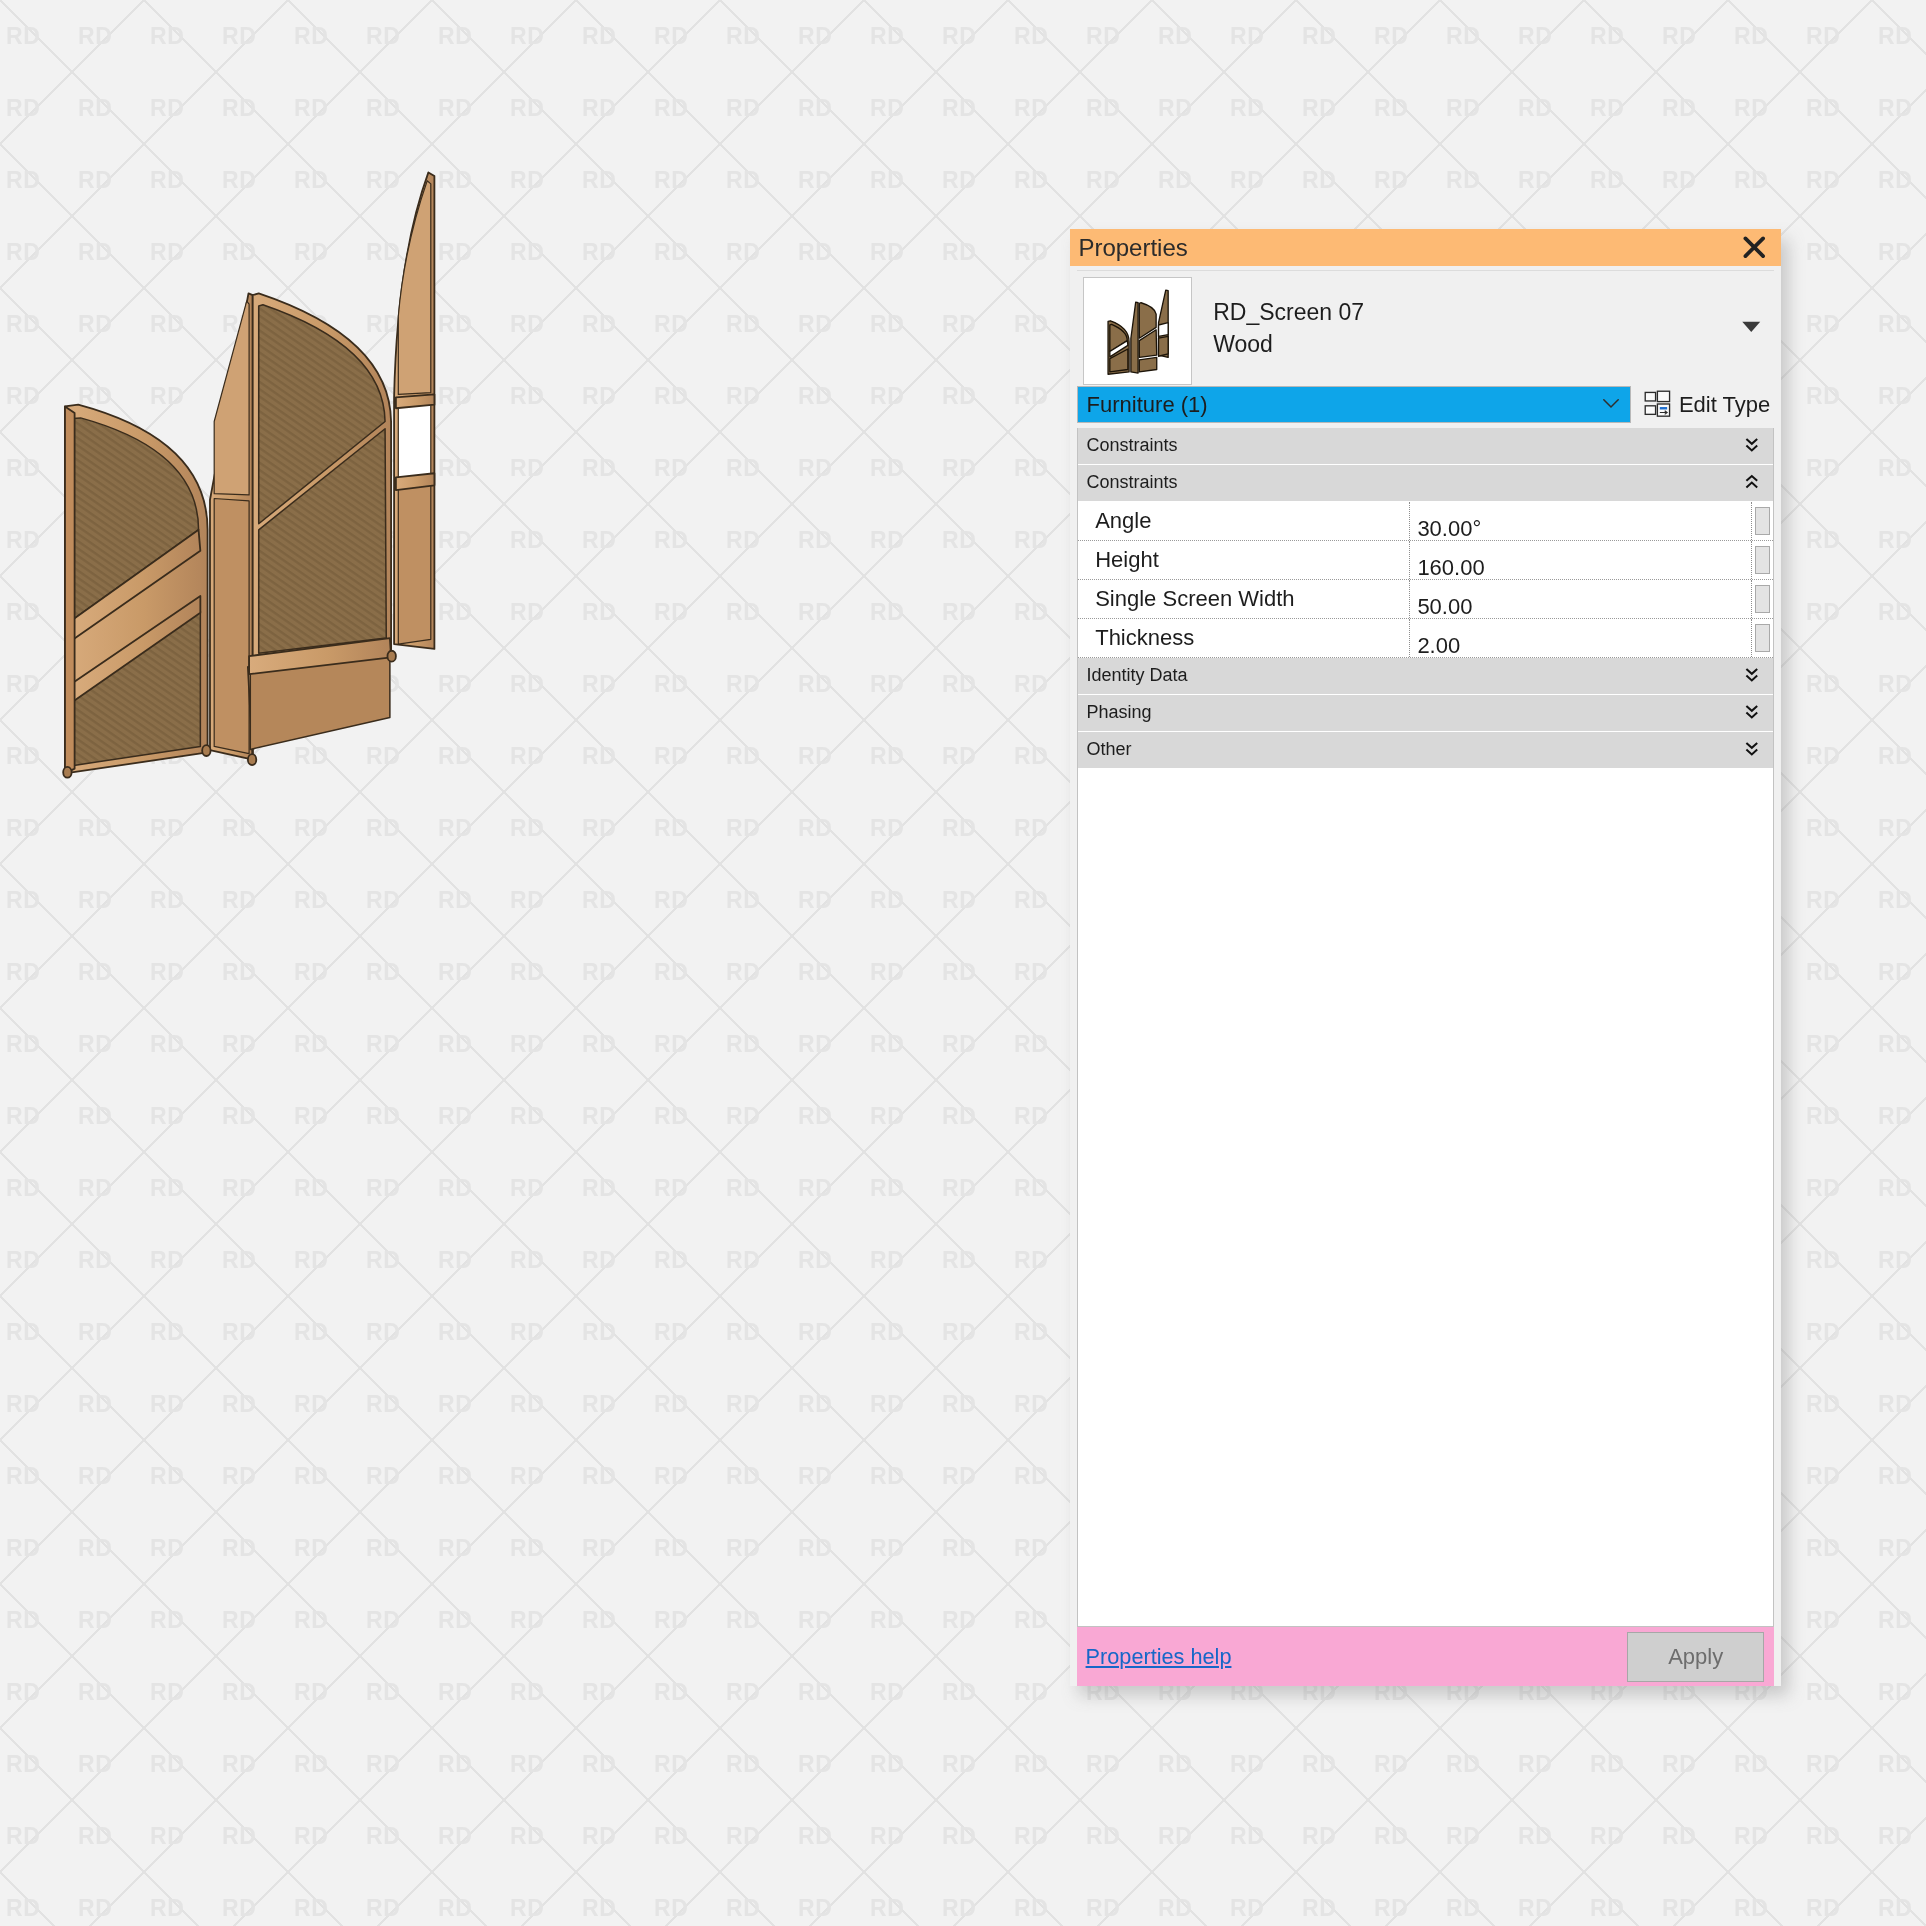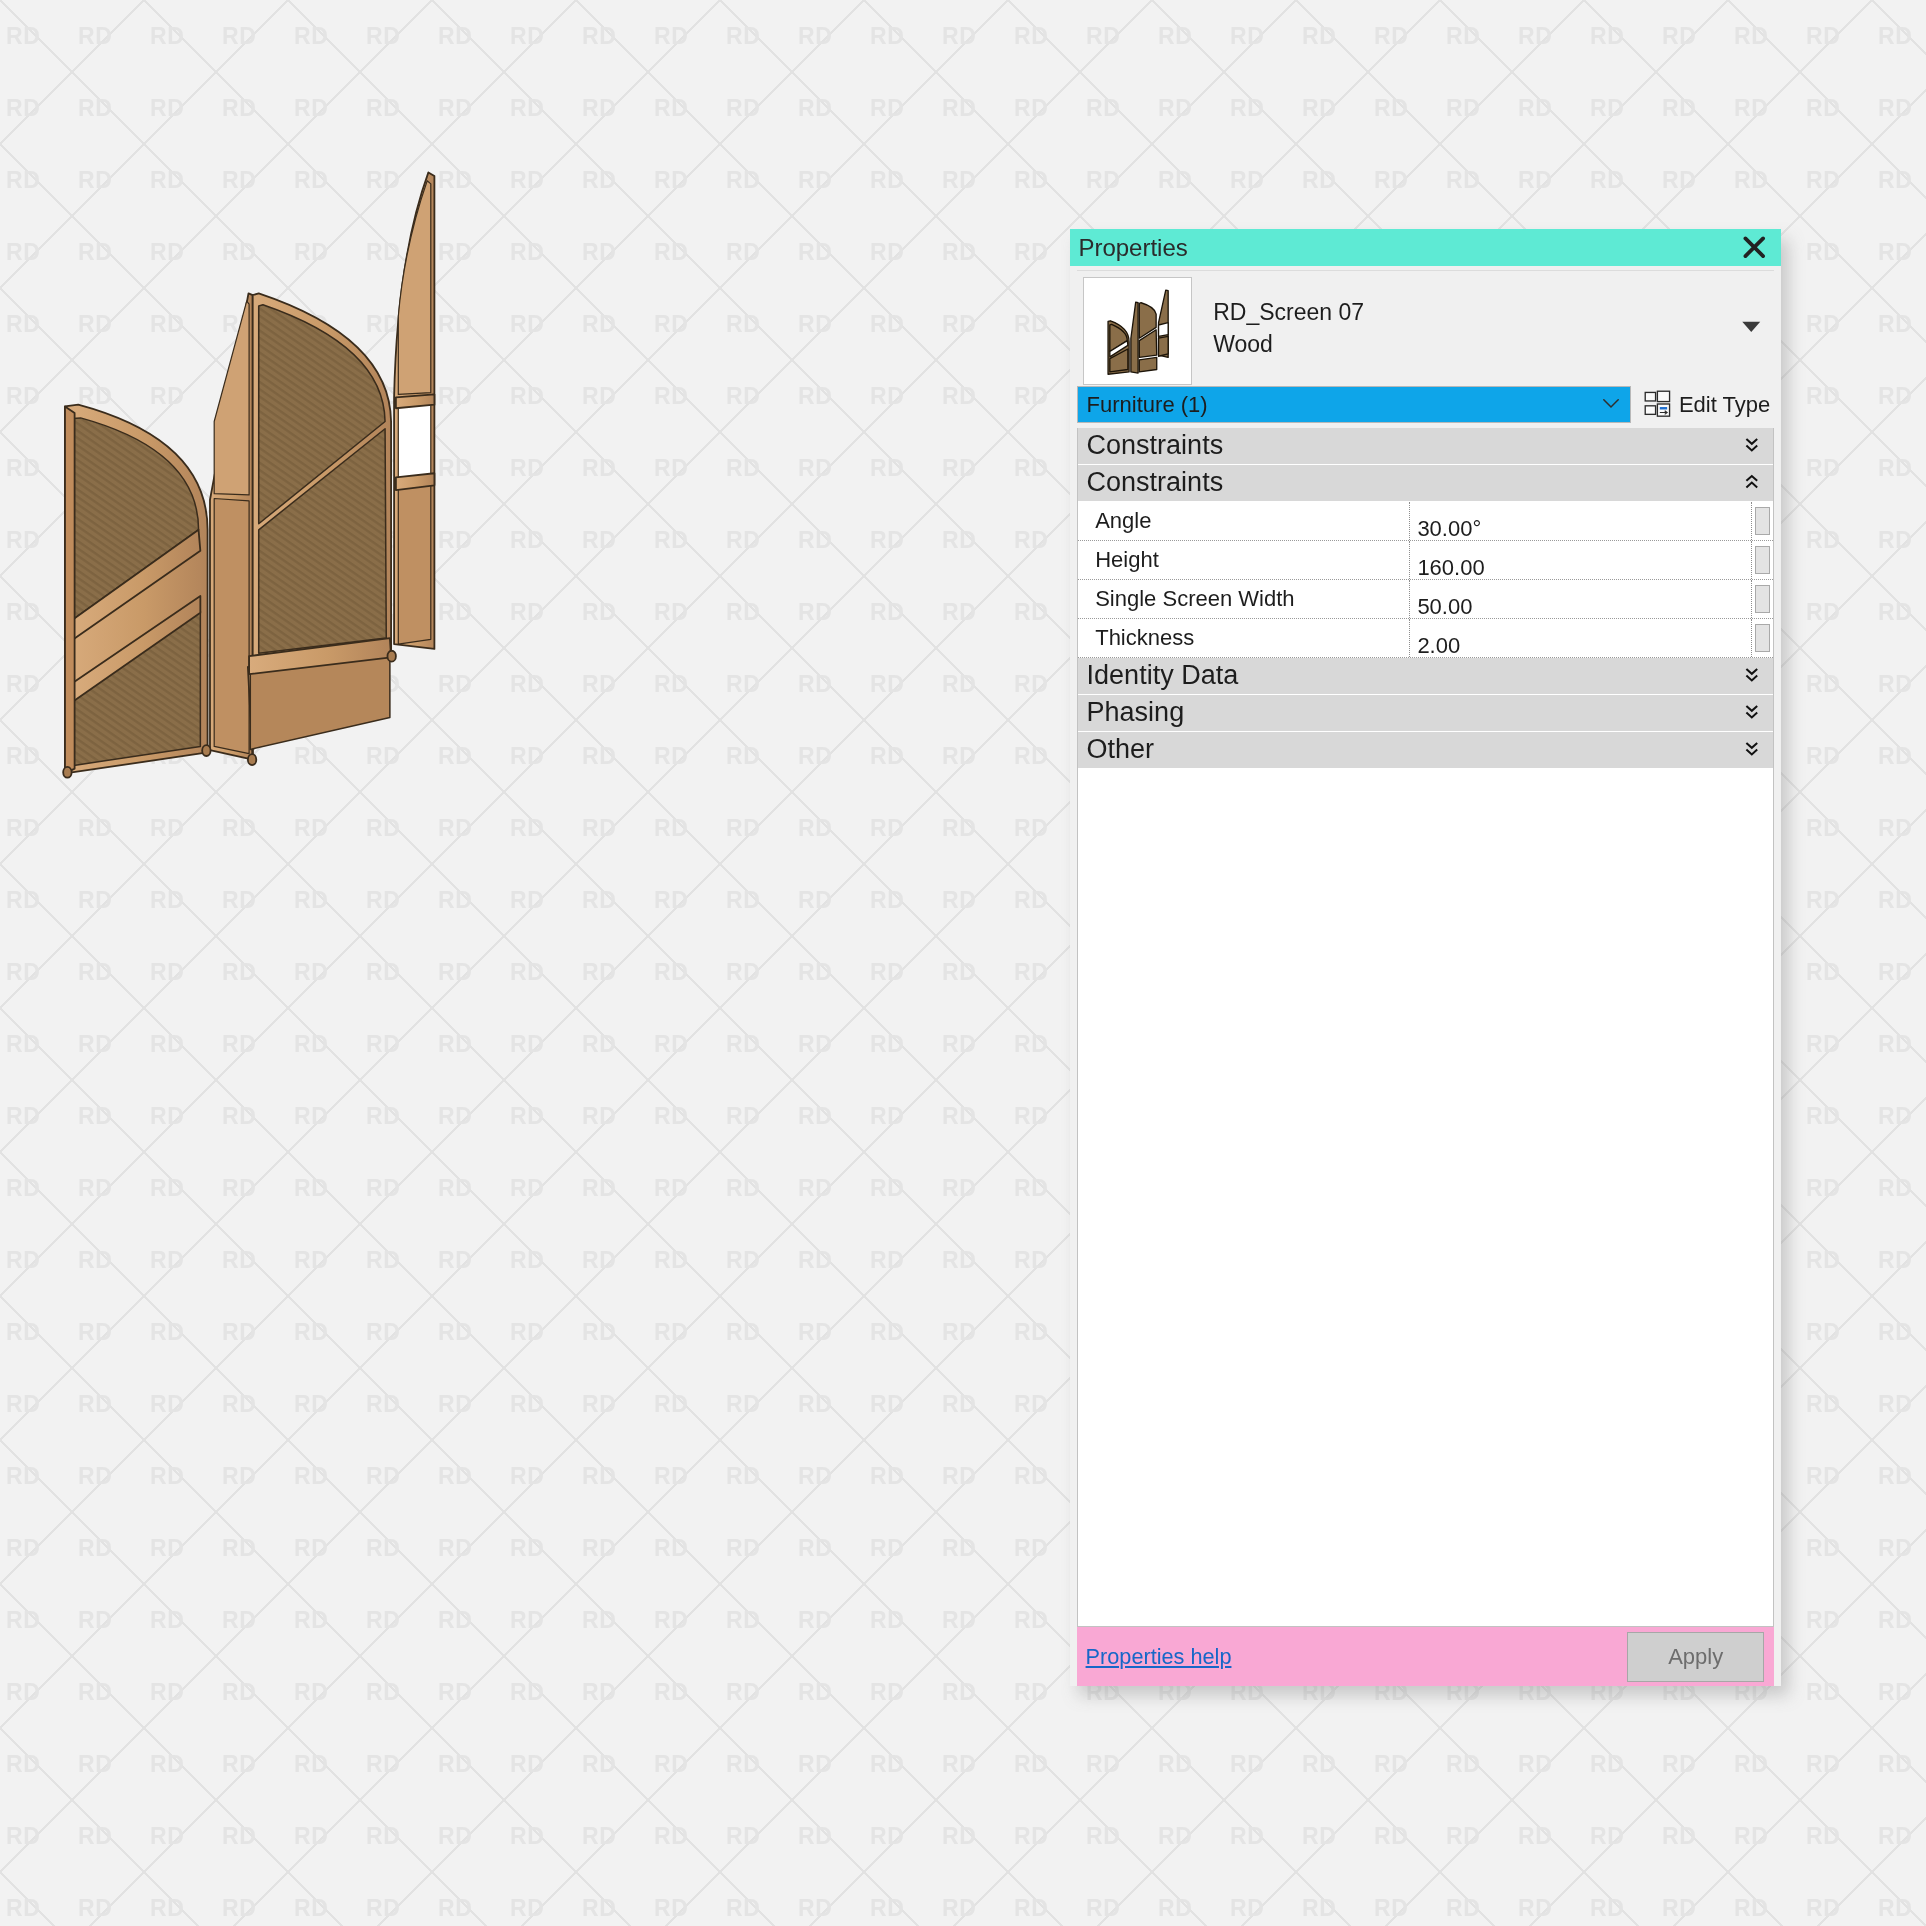--- a/index.html
+++ b/index.html
@@ -69,21 +69,21 @@
     box-shadow: 8.4px 9.6px 15.6px rgba(120,120,120,0.35);
     display: flex;
     flex-direction: column;
     box-sizing: border-box;
   }
 
   .panel-titlebar {
     height: 37px;
     position: relative;
     flex: 0 0 auto;
-    background: #5eead4;
+    background: #fdba74;
   }
   .panel-title {
     position: absolute;
     left: 8.4px;
     top: 4.8px;
     font-size: 24px;
     color: #2b2b2b;
     font-family: "Liberation Sans", sans-serif;
   }
   .close-btn {
@@ -209,21 +209,21 @@
     background: #d8d8d8;
     display: flex;
     align-items: center;
     justify-content: space-between;
     padding: 0 13.2px 0 8.4px;
     box-sizing: border-box;
     cursor: pointer;
     border-bottom: 0.6px solid #ffffff;
   }
   .section-header .slabel {
-    font-size: 27px;
+    font-size: 18px;
     color: #1d1d1d;
   }
   .param-row {
     height: 39px;
     display: flex;
     align-items: stretch;
     background: #ffffff;
     border-bottom: 0.6px dotted #9a9a9a;
     box-sizing: border-box;
   }

